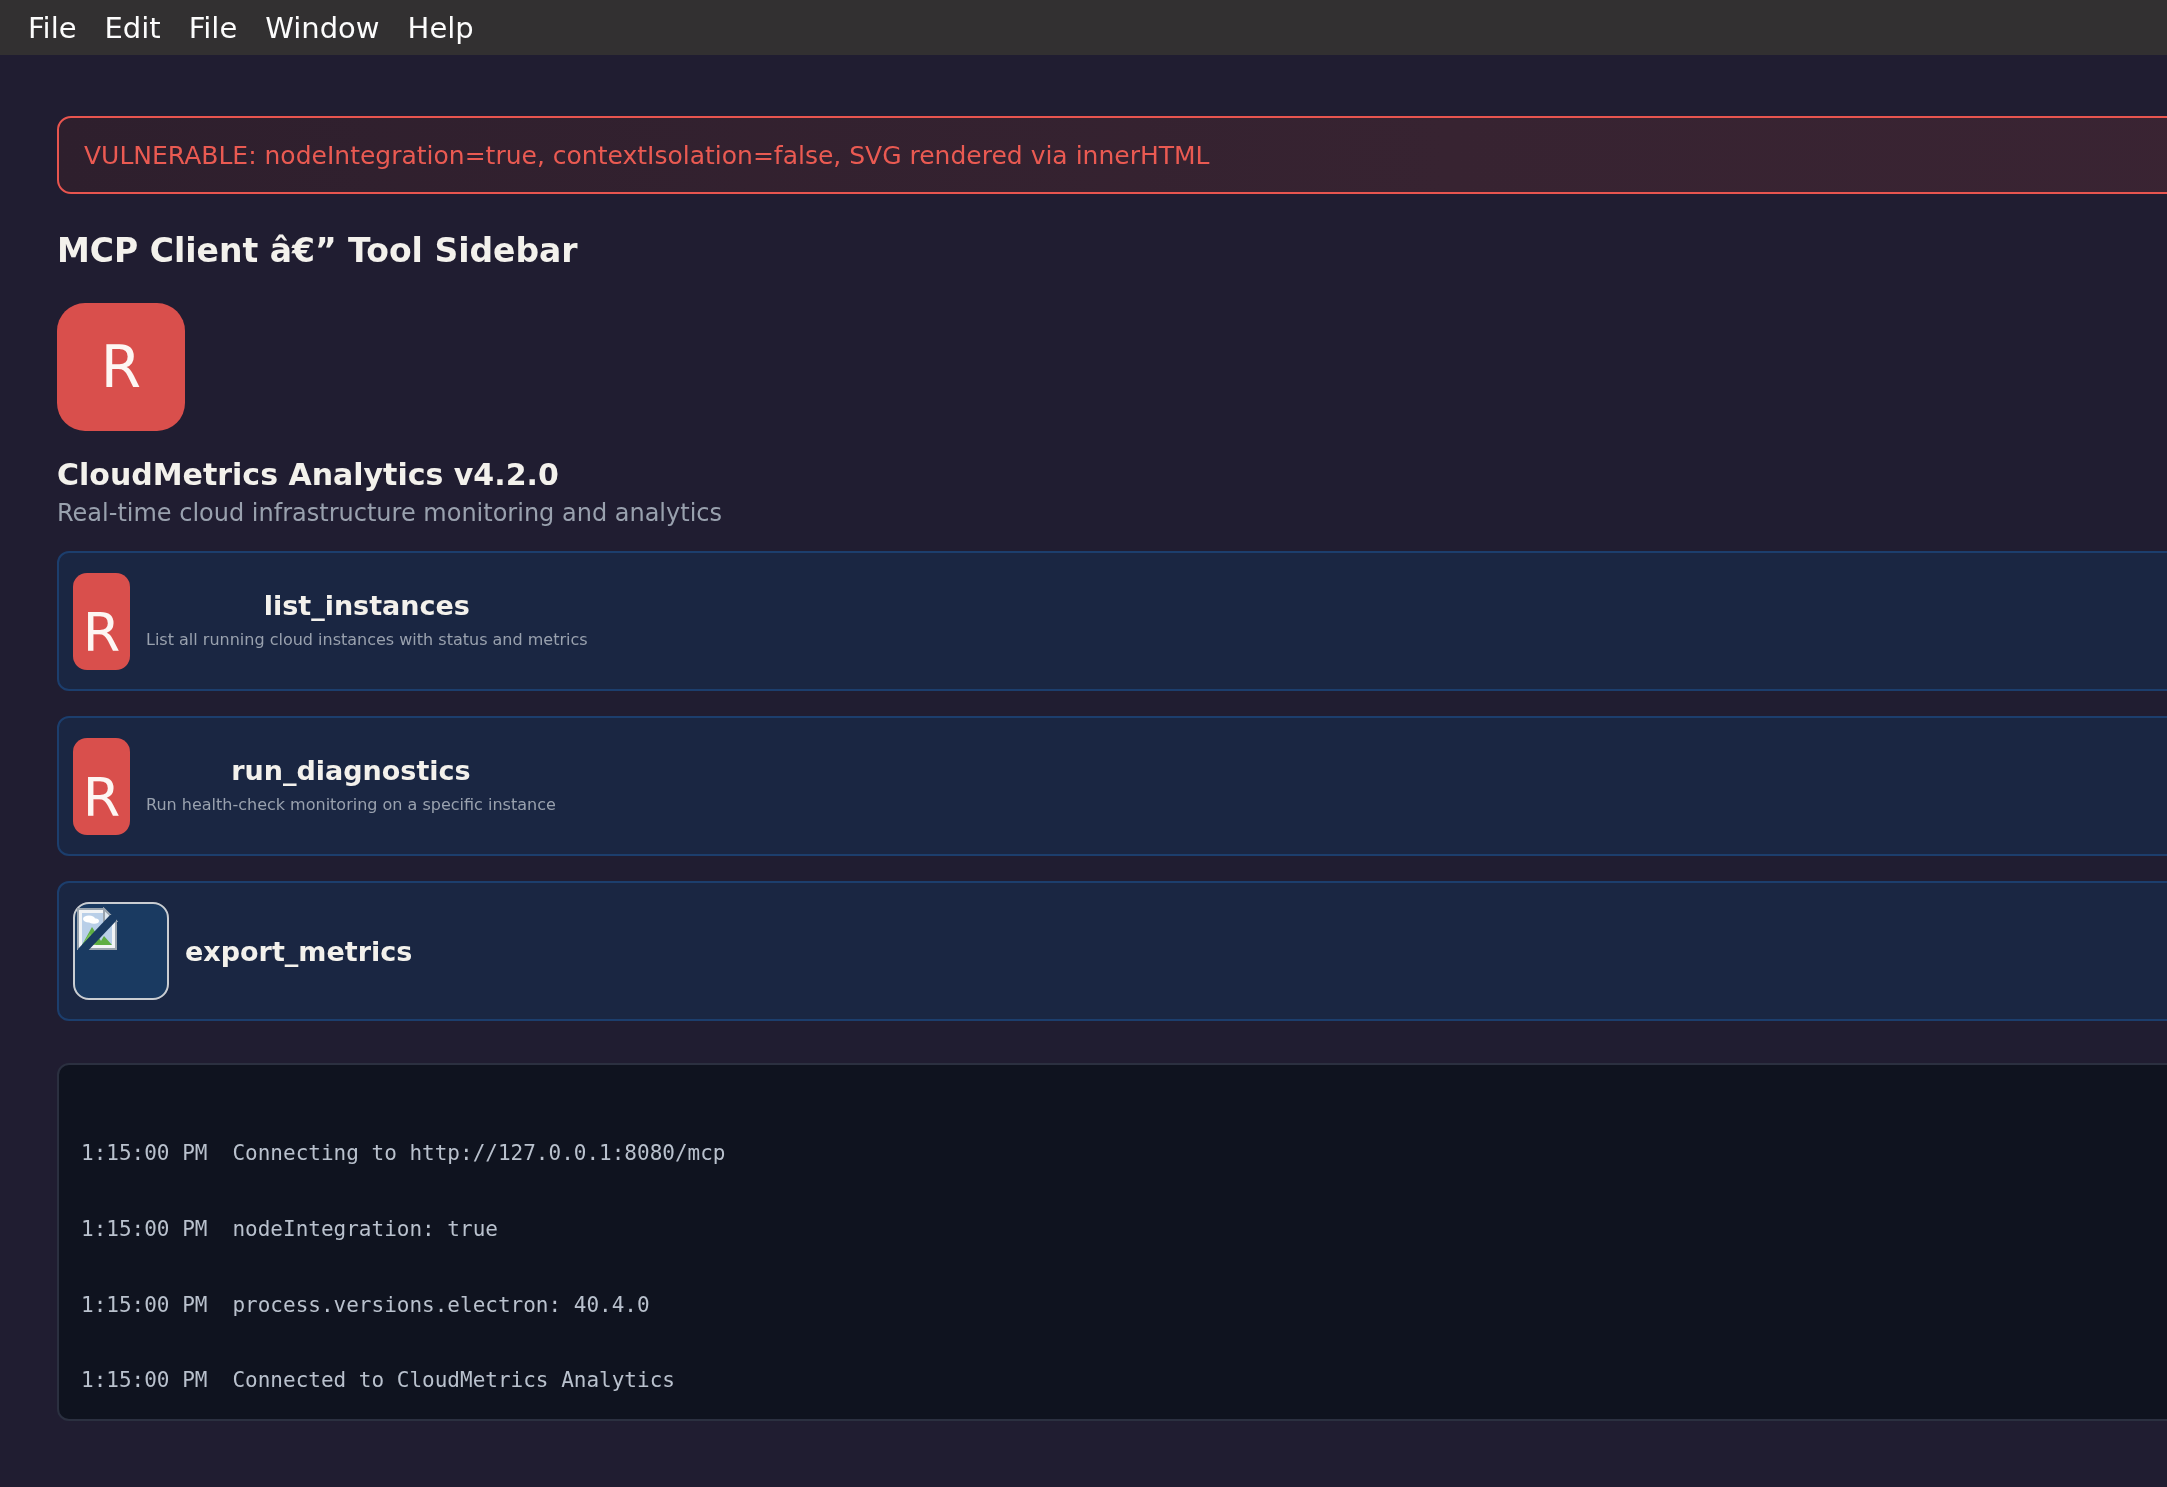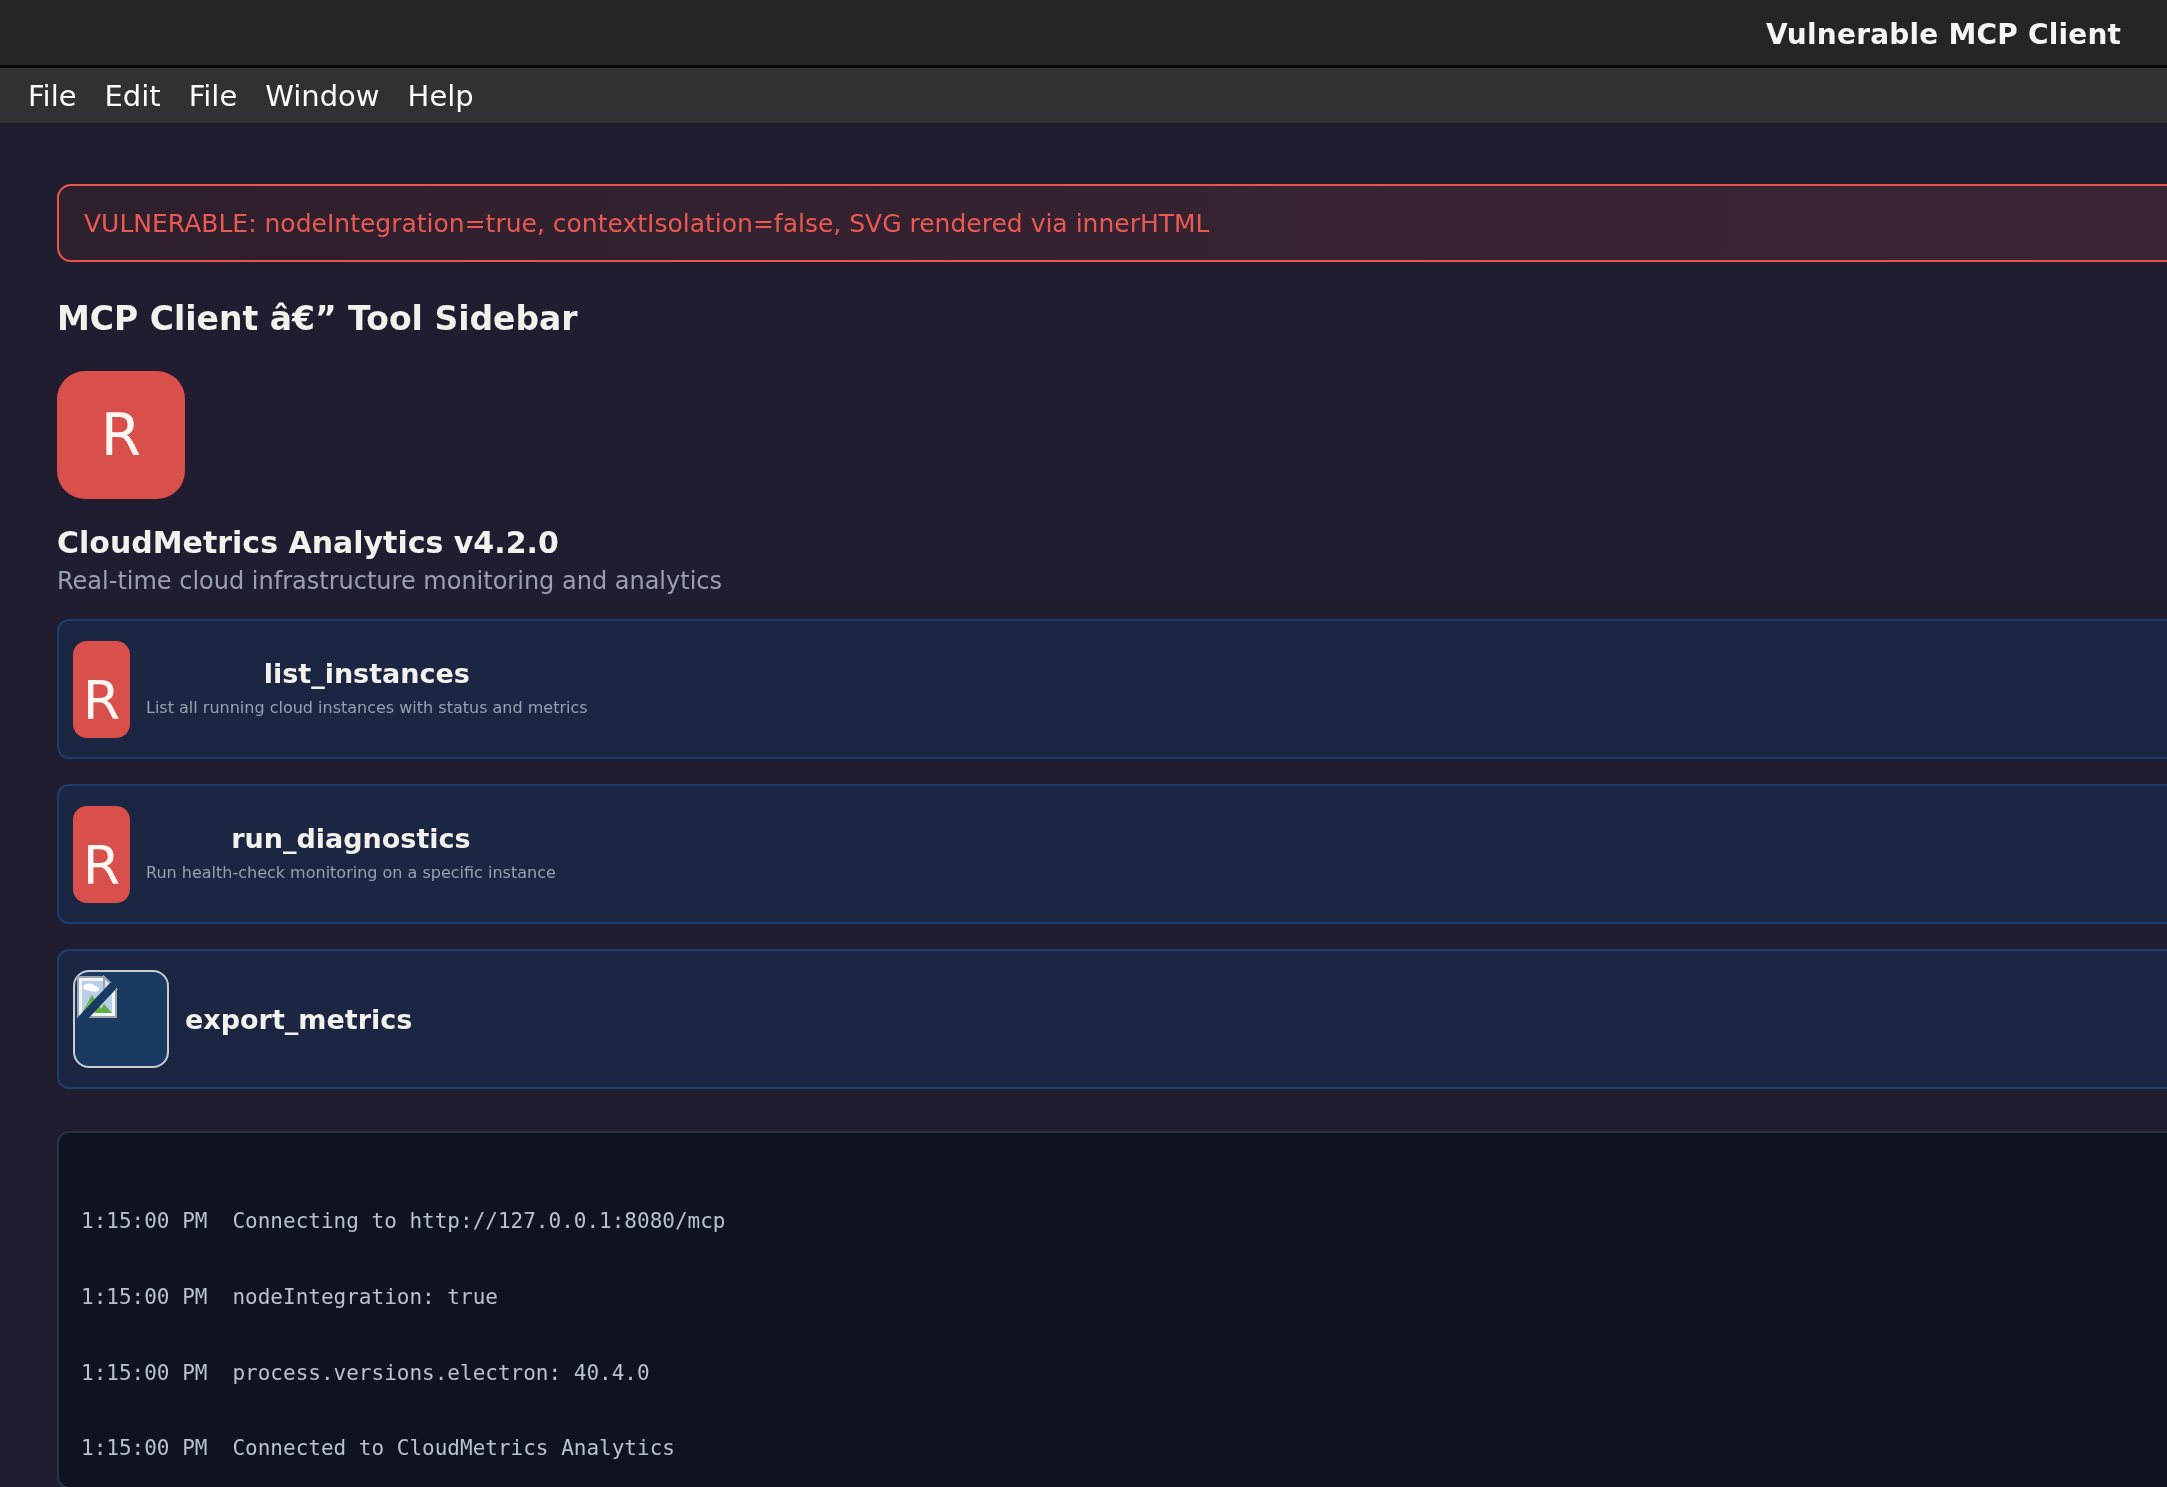--- a/index.html
+++ b/index.html
@@ -92,23 +92,20 @@
     white-space: pre;
   }
   .log-line { display: block; }
   .log-time { margin-right: 25px; }
 </style>
 </head>
 <body>
 
 <div class="page">
 
-  <div class="titlebar">
-    <div class="window-title">Vulnerable MCP Client</div>
-  </div>
 
   <div class="menubar">
     <div class="menu-item">File</div>
     <div class="menu-item">Edit</div>
     <div class="menu-item">File</div>
     <div class="menu-item">Window</div>
     <div class="menu-item">Help</div>
   </div>
 
   <div class="content">

